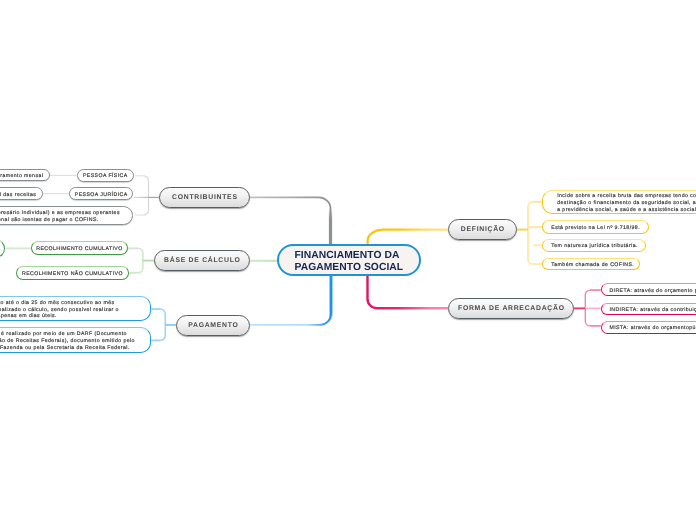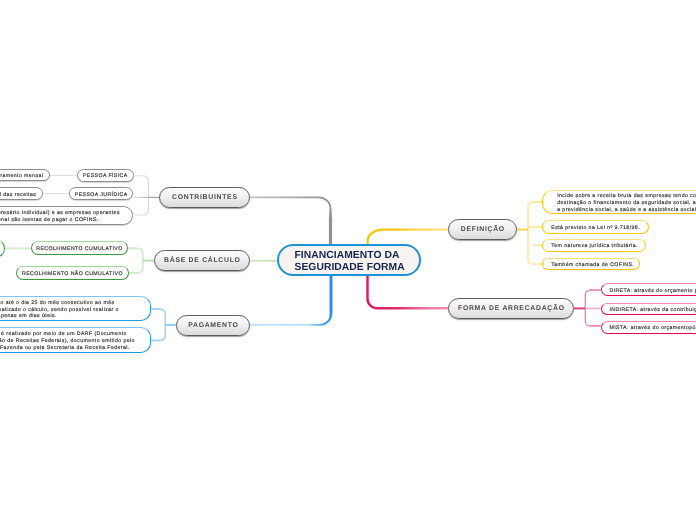--- a/index.html
+++ b/index.html
@@ -154,21 +154,21 @@
       <path d="M585.3,308.4 H574" stroke="#e43a78" stroke-width="1.9"></path>
       <path d="M600.8,290.1 H590" stroke="#f086ae" stroke-width="1.7"></path>
       <path d="M600.8,308.4 H585.3" stroke="#f9b0ca" stroke-width="1.7"></path>
       <path d="M600.8,325.9 H590" stroke="#f086ae" stroke-width="1.7"></path>
     </g>
   </svg>
 
   <div class="node central" style="left:277px;top:244px;width:144px;height:32px;">
     <div>
       <span class="ct">FINANCIAMENTO DA</span>
-      <span class="ct">SEGURIDADE FORMA</span>
+      <span class="ct">PAGAMENTO SOCIAL</span>
     </div>
   </div>
 
   <div class="node cat" style="left:159px;top:187px;width:91px;height:21px;">CONTRIBUINTES</div>
   <div class="node cat" style="left:154px;top:250px;width:96px;height:21px;">BÁSE DE CÁLCULO</div>
   <div class="node cat" style="left:176px;top:315px;width:74px;height:21px;">PAGAMENTO</div>
   <div class="node cat" style="left:448px;top:219px;width:69px;height:21px;">DEFINIÇÃO</div>
   <div class="node cat" style="left:448px;top:298px;width:126px;height:21px;">FORMA DE ARRECADAÇÃO</div>
 
   <div class="leaf ctr one g" style="left:76.8px;top:169px;width:57px;height:12.6px;">

